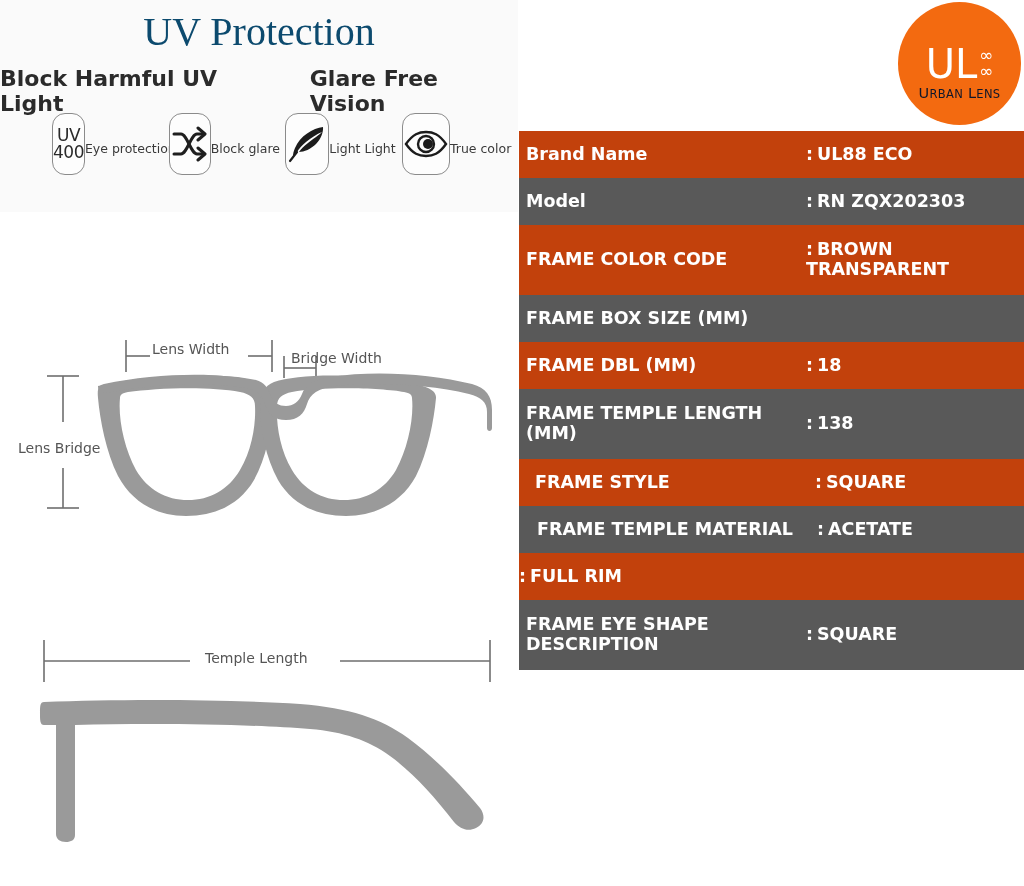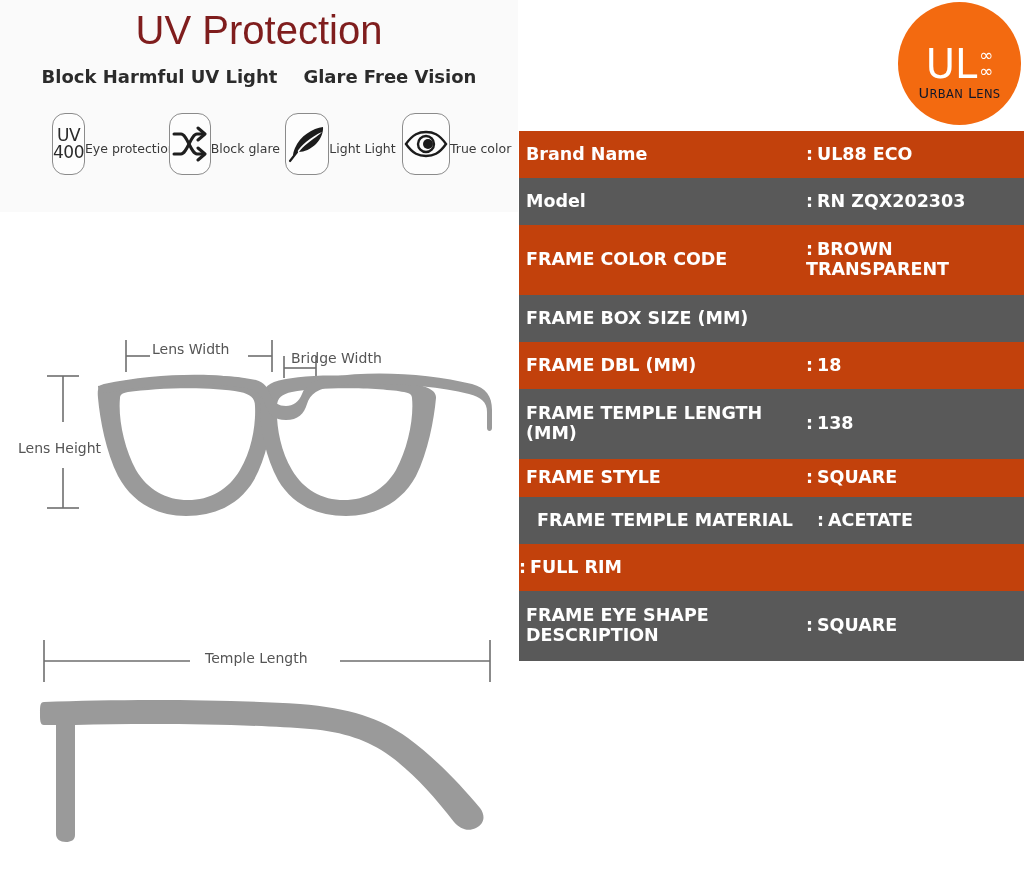--- a/index.html
+++ b/index.html
@@ -32,33 +32,33 @@
     background: #fafafa;
   }
 
   .uv-title {
     position: absolute;
     left: 0; top: 8px;
     width: 518px;
     text-align: center;
     font-size: 40px;
     font-weight: 400;
-    color: #7f1d1d;
+    color: #0c4a6e;
     letter-spacing: 0px;
-    font-family: Liberation Sans, sans-serif;
+    font-family: Liberation Serif, serif;
   }
 
   .uv-subtitle-row {
     position: absolute;
     left: 0; top: 66px;
     width: 518px;
     display: flex;
     justify-content: center;
     gap: 26px;
-    font-size: 18px;
+    font-size: 22px;
     font-weight: bold;
     color: #2b2b2b;
     font-family: "DejaVu Sans", sans-serif;
     align-items: center;
   }
 
   .features {
     position: absolute;
     left: 52px; top: 113px;
     width: 450px;
@@ -201,21 +201,21 @@
     flex: 1;
     line-height: 1.13;
   }
   .spec-val .colon { margin-right: 4px; }
   .r-1 { height: 47px; }
   .r-2 { height: 47px; }
   .r-3 { height: 70px; }
   .r-4 { height: 47px; }
   .r-5 { height: 47px; }
   .r-6 { height: 70px; }
-  .r-7 { height: 38px; }
+  .r-7 { height: 47px; padding-left: 9px; }
   .r-8 { height: 47px; padding-left: 11px; }
   .r-9 { height: 47px; }
   .r-10 { height: 70px; }
 </style>
 </head>
 <body>
 
 <div class="left-panel">
 
   <div class="uv-banner">
@@ -339,21 +339,21 @@
              C486 88 492 96 492 110 L492 128
              C492 132 487 132 487 128 L487 112
              C487 102 481 97 469 94 C428 84 374 82 336 86
              C318 88 310 94 307 104 C304 114 298 120 286 120
              C274 120 268 114 265 104 C262 94 256 90 246 88
              C210 82 152 84 112 92 C102 94 98 92 98 86 Z" fill="#9a9a9a"></path>
   </svg>
 
   <div class="dim-label lens-width-label">Lens Width</div>
   <div class="dim-label bridge-width-label">Bridge Width</div>
-  <div class="dim-label lens-height-label">Lens Height</div>
+  <div class="dim-label lens-height-label">Lens Bridge</div>
 
   <svg class="temple-diagram" viewBox="0 0 518 225">
     <g stroke="#6e6e6e" stroke-width="1.6">
       <line x1="44" y1="10" x2="44" y2="52"></line>
       <line x1="490" y1="10" x2="490" y2="52"></line>
       <line x1="44" y1="31" x2="190" y2="31"></line>
       <line x1="340" y1="31" x2="490" y2="31"></line>
     </g>
     <path d="M44 72 C120 69 220 69 300 74 C350 78 380 88 408 108
              C434 127 460 154 480 178 C486 186 484 194 476 198

